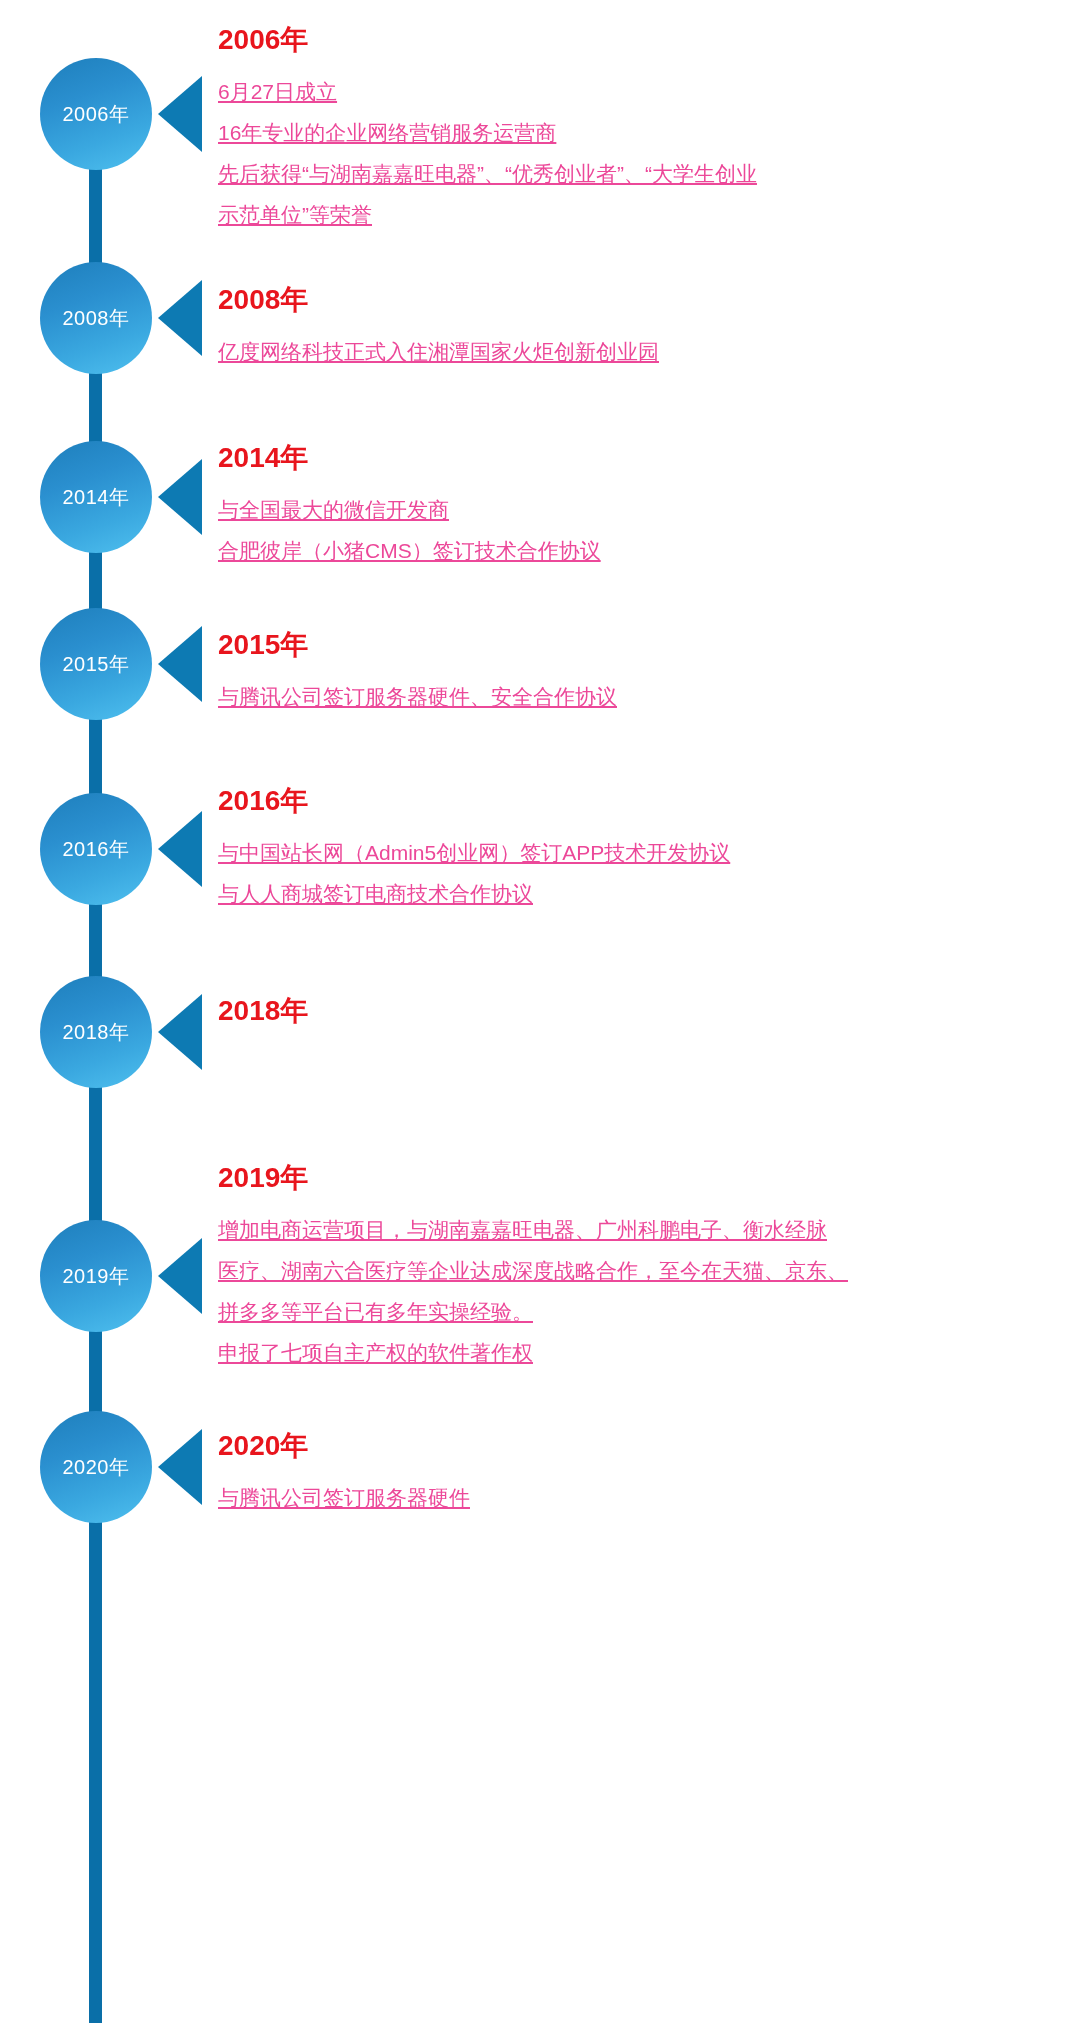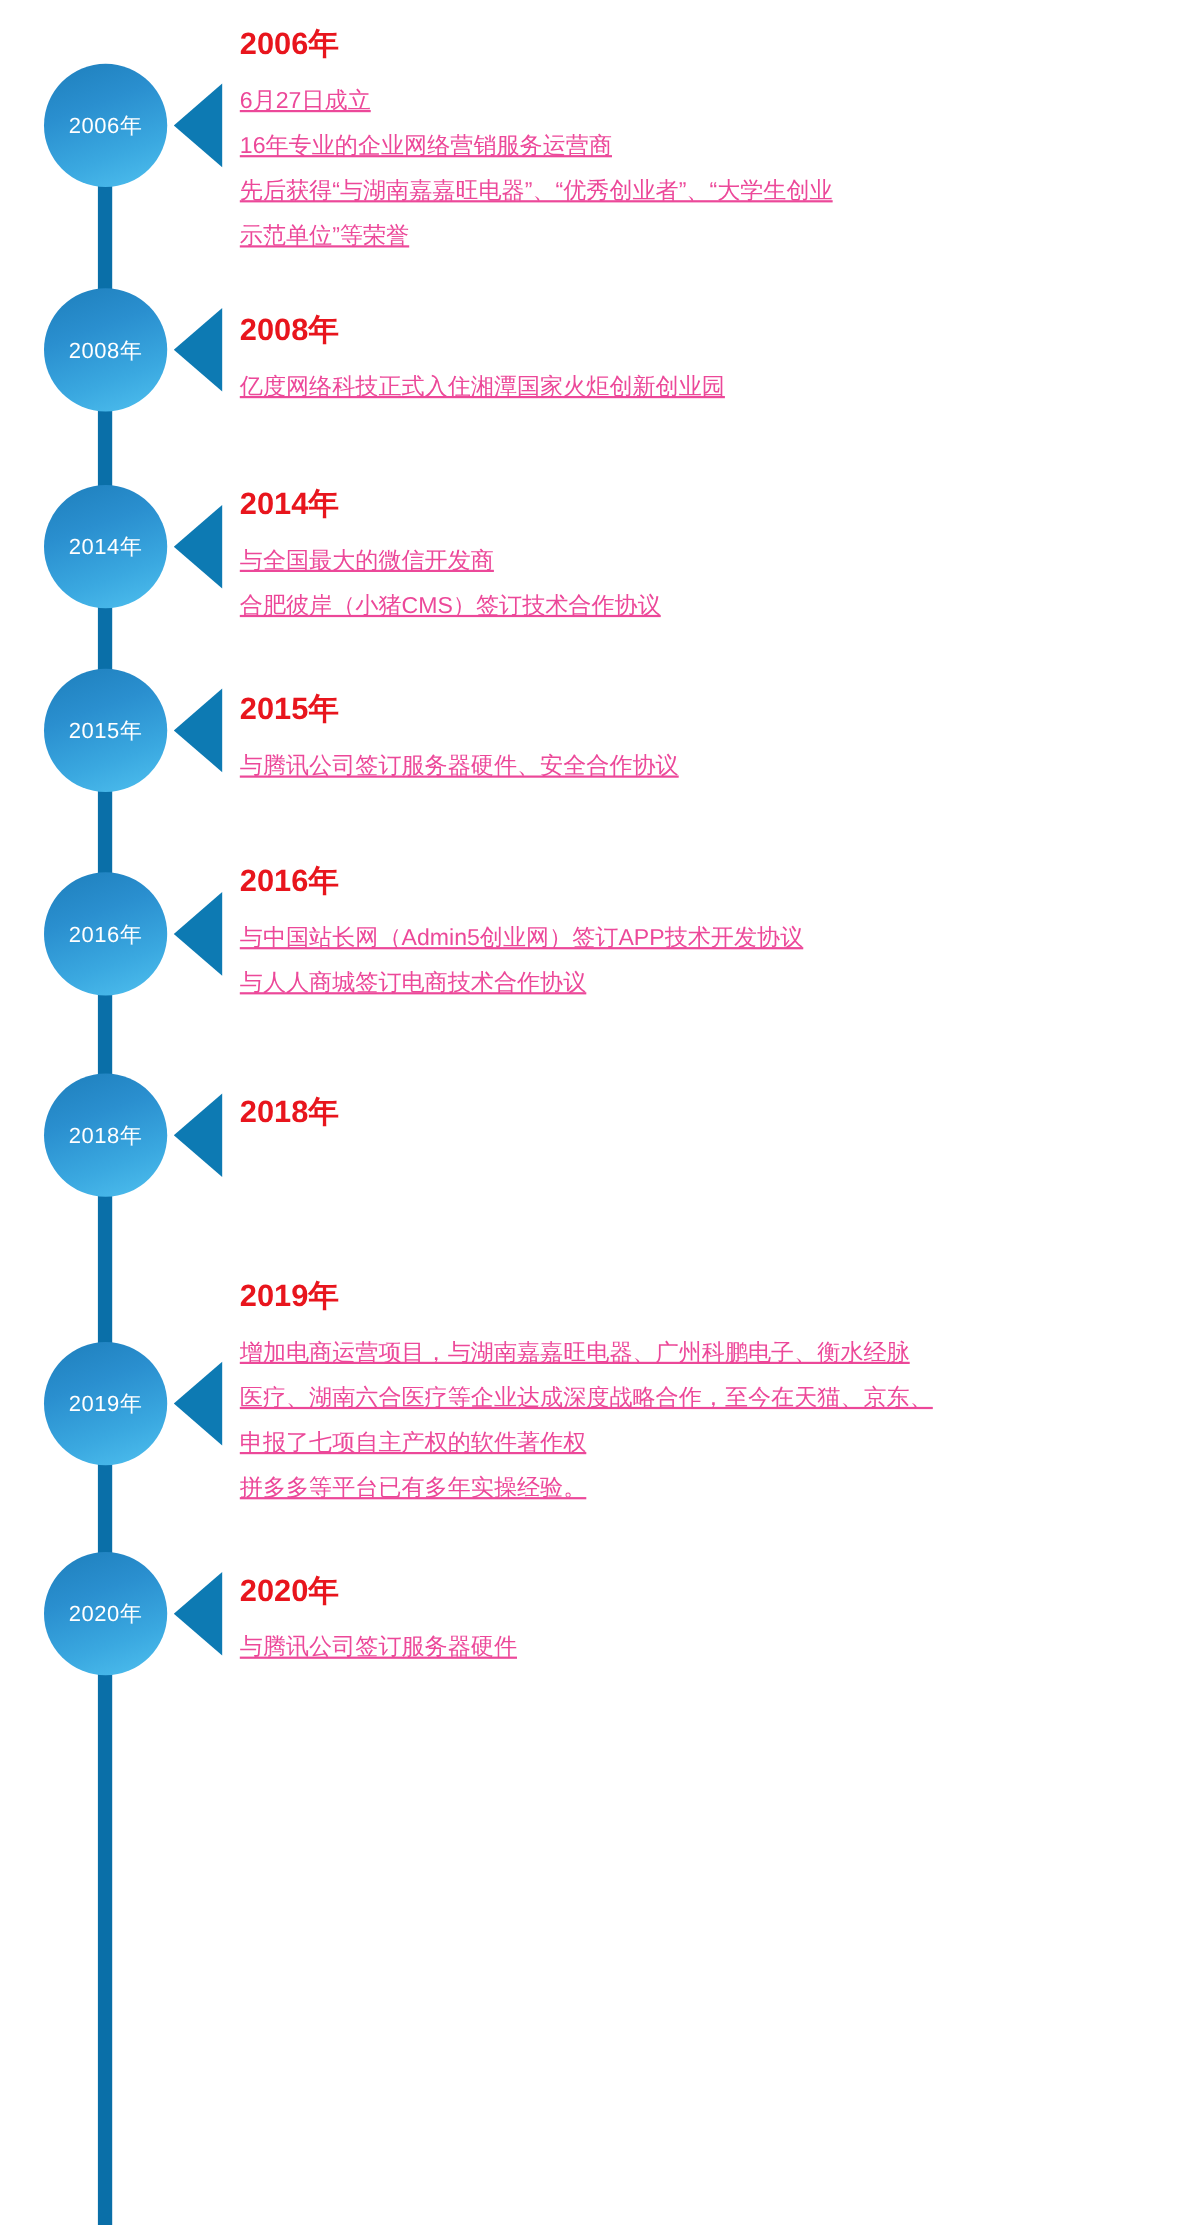--- a/index.html
+++ b/index.html
@@ -168,22 +168,22 @@
 
   <div class="event" style="top:0px;">
     <div class="node" style="top:1220px;">
       <span class="node-label">2019年</span>
     </div>
     <div class="arrow" style="left:158px; top:1238px;"></div>
     <div class="content" style="top:1160px;">
       <div class="year-head">2019年</div>
       <div class="body-line">增加电商运营项目，与湖南嘉嘉旺电器、广州科鹏电子、衡水经脉</div>
       <div class="body-line">医疗、湖南六合医疗等企业达成深度战略合作，至今在天猫、京东、</div>
+      <div class="body-line">拼多多等平台已有多年实操经验。</div>
       <div class="body-line">申报了七项自主产权的软件著作权</div>
-      <div class="body-line">拼多多等平台已有多年实操经验。</div>
     </div>
   </div>
 
   <div class="event" style="top:0px;">
     <div class="node" style="top:1411px;">
       <span class="node-label">2020年</span>
     </div>
     <div class="arrow" style="left:158px; top:1429px;"></div>
     <div class="content" style="top:1428px;">
       <div class="year-head">2020年</div>

